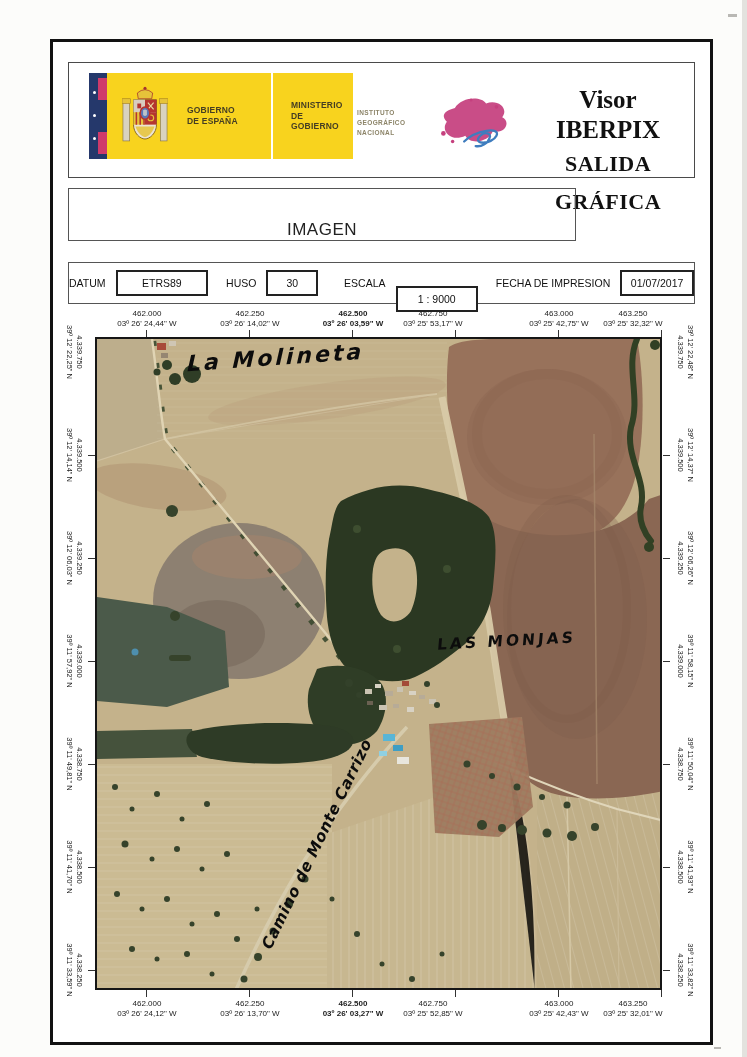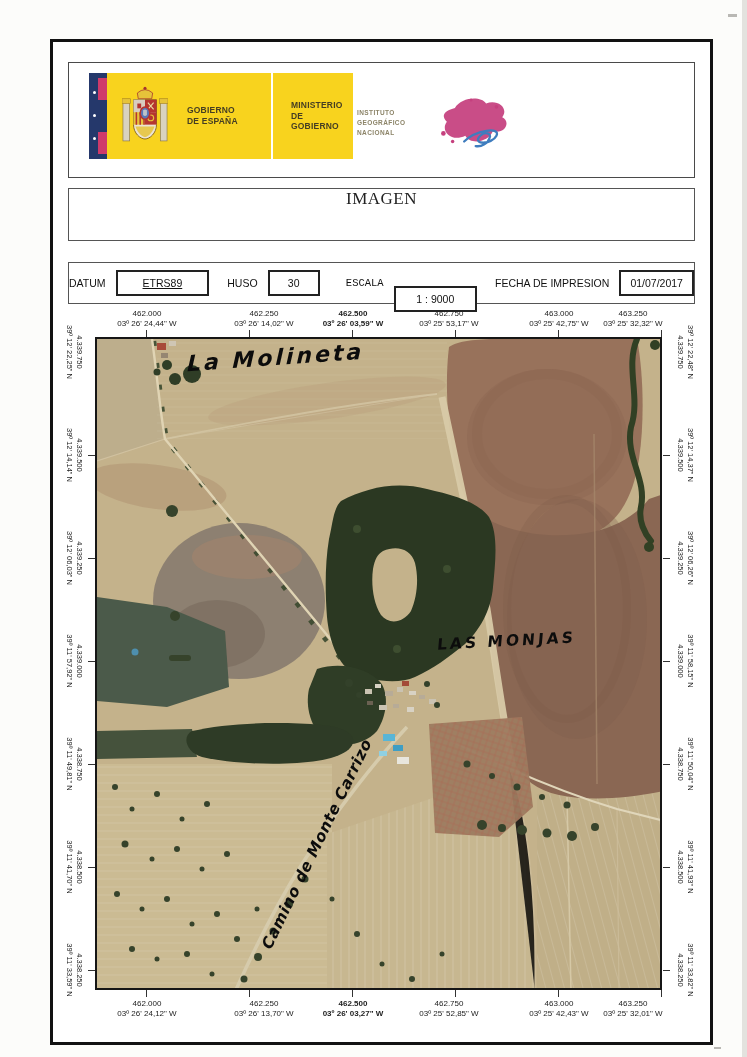--- a/index.html
+++ b/index.html
@@ -23,52 +23,52 @@
   .bar-divider{width:2px;height:86px;background:#fff;flex:0 0 2px;}
   .min-text{flex:0 0 68px;padding-left:6px;}
   .ign-block{position:absolute;left:288px;top:30px;width:200px;height:60px;display:flex;align-items:center;}
   .ign-text{font-size:6.5px;color:#8c8468;line-height:1.5;letter-spacing:.4px;font-weight:bold;width:62px;}
   .title-block{position:absolute;right:6px;top:22px;width:160px;text-align:center;
     font-family:"Liberation Serif",serif;font-weight:bold;color:#111;}
   .title-line1{font-size:25px;line-height:30px;}
   .title-line2{font-size:22px;line-height:38px;letter-spacing:.5px;}
 
   
-  .imagen-box{position:absolute;left:15px;top:146px;width:627px;height:53px;border:1px solid #555;
-    display:flex;align-items:flex-start;justify-content:center;font-size:17px;color:#222;letter-spacing:.5px;font-family:Liberation Serif, serif;}
+  .imagen-box{position:absolute;left:15px;top:146px;width:508px;height:53px;border:1px solid #555;
+    display:flex;align-items:flex-end;justify-content:center;font-size:17px;color:#222;letter-spacing:.5px;}
 
   
   .datum-box{position:absolute;left:15px;top:220px;width:627px;height:42px;border:1px solid #555;
     display:flex;align-items:center;font-size:10.5px;color:#111;}
   .meta-label{margin-left:0;white-space:nowrap;}
   .meta-value{border:2px solid #222;height:26px;display:flex;align-items:center;justify-content:center;
     margin-left:10px;white-space:nowrap;background:#fff;}
-  .v-datum{width:108px;text-decoration:underline;} .v-huso{width:60px;} .v-escala{width:96px;margin-top:32px;} .v-fecha{width:86px;}
-  .ml18{margin-left:18px;} .ml24{margin-left:26px;font-family:Liberation Mono, monospace;}
+  .v-datum{width:108px;} .v-huso{width:60px;} .v-escala{width:96px;margin-top:32px;} .v-fecha{width:86px;}
+  .ml18{margin-left:18px;} .ml24{margin-left:26px;}
 
   
   .map{position:absolute;left:42px;top:295px;width:567px;height:653px;border:2px solid #161616;overflow:hidden;background:#c4b28b;}
   .map svg{position:absolute;inset:0;display:block;}
   .ticks{position:absolute;pointer-events:none;}
   .ticks-top{left:42px;top:288px;width:567px;height:7px;
     background:repeating-linear-gradient(90deg,transparent 0 51.5px,#333 51.5px 52.5px,transparent 52.5px 103px);}
   .ticks-bottom{left:42px;top:948px;width:567px;height:7px;
     background:repeating-linear-gradient(90deg,transparent 0 51.5px,#333 51.5px 52.5px,transparent 52.5px 103px);}
   .ticks-left{left:35px;top:295px;width:7px;height:653px;
     background:repeating-linear-gradient(180deg,transparent 0 14.5px,#333 14.5px 15.5px,transparent 15.5px 103px);}
   .ticks-right{left:610px;top:295px;width:7px;height:653px;
     background:repeating-linear-gradient(180deg,transparent 0 14.5px,#333 14.5px 15.5px,transparent 15.5px 103px);}
 
   .coord-top,.coord-bottom{position:absolute;width:110px;margin-left:-55px;text-align:center;
     font-size:8px;line-height:10px;color:#222;white-space:nowrap;}
   .coord-top{top:267px;} .coord-bottom{top:957px;}
   .coord-top:nth-child(1),.coord-bottom:nth-child(1){left:94px;}
-  .coord-top:nth-child(2),.coord-bottom:nth-child(2){left:211px;}
+  .coord-top:nth-child(2),.coord-bottom:nth-child(2){left:197px;}
   .coord-top:nth-child(3),.coord-bottom:nth-child(3){left:300px;font-weight:bold;}
-  .coord-top:nth-child(4),.coord-bottom:nth-child(4){left:396px;}
+  .coord-top:nth-child(4),.coord-bottom:nth-child(4){left:380px;}
   .coord-top:nth-child(5),.coord-bottom:nth-child(5){left:506px;}
   .coord-top:nth-child(6),.coord-bottom:nth-child(6){left:580px;}
 
   .coord-left,.coord-right{position:absolute;font-size:7.5px;line-height:9.5px;color:#222;
     text-align:center;white-space:nowrap;transform:translate(-50%,-50%) rotate(90deg);}
   .coord-left{left:21px;} .coord-right{left:632px;}
   .coord-left:nth-child(1),.coord-right:nth-child(1){top:310px;}
   .coord-left:nth-child(2),.coord-right:nth-child(2){top:413px;}
   .coord-left:nth-child(3),.coord-right:nth-child(3){top:516px;}
   .coord-left:nth-child(4),.coord-right:nth-child(4){top:619px;}
@@ -145,20 +145,24 @@
         <svg width="118" height="60" viewBox="0 0 100 52">
           <path d="M30,13 C35,4 52,2 57,9 C67,5 77,13 71,21 C79,25 73,36 63,33 C59,43 43,45 39,37 C27,43 17,33 23,25 C17,19 22,15 30,13 Z" fill="#c5407e" opacity="0.93"></path>
           <circle cx="20" cy="35" r="2" fill="#c5407e"></circle>
           <circle cx="28" cy="42" r="1.5" fill="#c5407e"></circle>
           <circle cx="66" cy="12" r="1.6" fill="#c5407e"></circle>
           <circle cx="44" cy="6" r="1.3" fill="#c5407e"></circle>
           <path d="M38,42 C48,32 70,29 66,37 C62,45 44,45 52,37 C56,33 62,35 60,39 C59,43 53,47 48,46" fill="none" stroke="#3f7dbe" stroke-width="2" stroke-linecap="round"></path>
         </svg>
       </div>
 
+      <div class="title-block">
+        <div class="title-line1">Visor IBERPIX</div>
+        <div class="title-line2">SALIDA GRÁFICA</div>
+      </div>
     </div>
 
     <div class="imagen-box">
       <span>IMAGEN</span>
     </div>
 
     <div class="datum-box">
       <span class="meta-label">DATUM</span>
       <span class="meta-value v-datum">ETRS89</span>
       <span class="meta-label ml18">HUSO</span>

